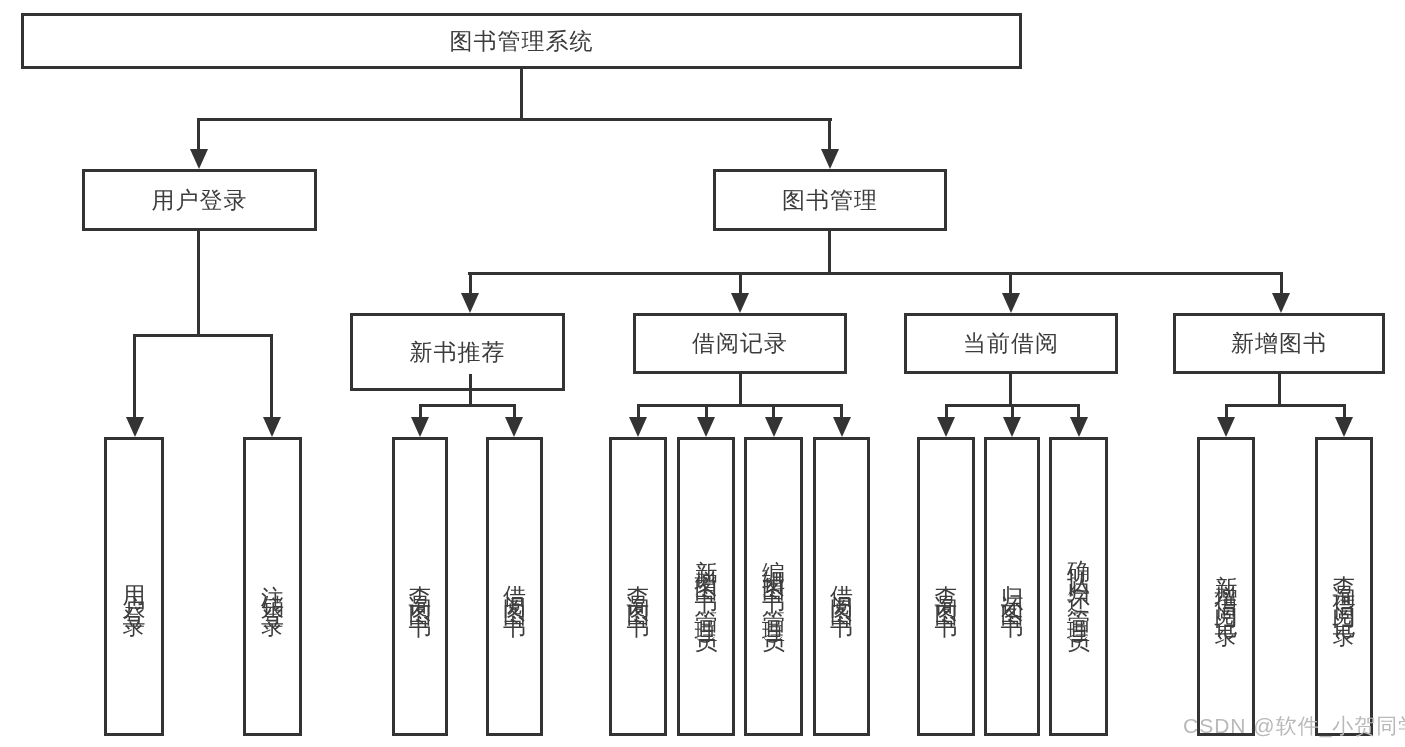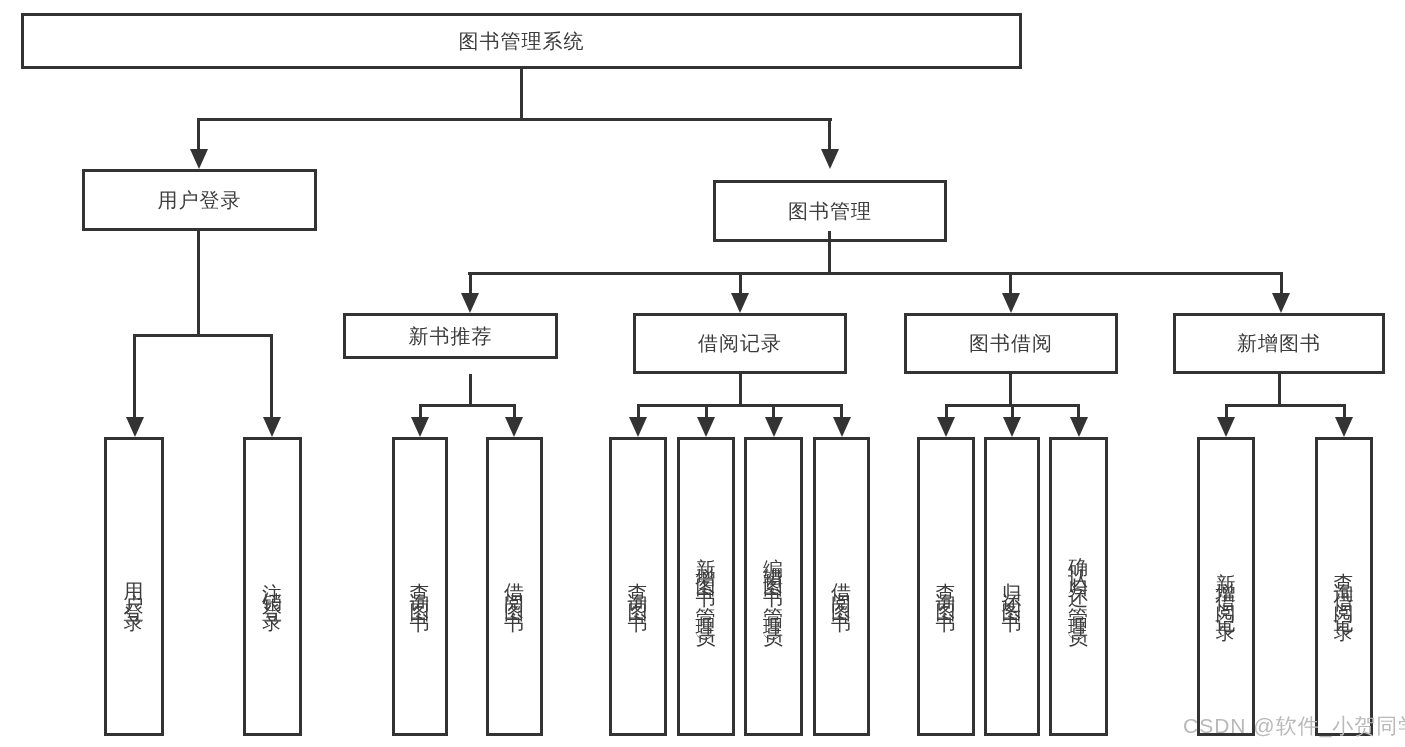--- a/index.html
+++ b/index.html
@@ -12,21 +12,21 @@
   }
   .box{
     position:absolute;
     box-sizing:border-box;
     border:3px solid #333333;
     background:#ffffff;
     display:flex;
     align-items:center;
     justify-content:center;
     color:#3c3c3c;
-    font-size:20px;
+    font-size:23px;
     letter-spacing:1px;
   }
   .vtext{
     writing-mode:vertical-rl;
     text-orientation:mixed;
     letter-spacing:10px;
     line-height:1;
     white-space:nowrap;
   }
   .hline{position:absolute;height:3px;background:#333333;}
@@ -59,21 +59,21 @@
   <div class="vline" style="left:520px;top:68px;height:53px"></div>
   <div class="hline" style="left:197px;top:118px;width:635px"></div>
   <div class="vline" style="left:197px;top:118px;height:34px"></div>
   <div class="arrowhead" style="left:190px;top:149px"></div>
   <div class="vline" style="left:828px;top:118px;height:34px"></div>
   <div class="arrowhead" style="left:821px;top:149px"></div>
 
   <div class="box" style="left:82px;top:169px;width:235px;height:62px">
     <span>用户登录</span>
   </div>
-  <div class="box" style="left:713px;top:180px;width:234px;height:62px">
+  <div class="box" style="left:713px;top:169px;width:234px;height:62px">
     <span>图书管理</span>
   </div>
 
   <div class="vline" style="left:197px;top:231px;height:106px"></div>
   <div class="hline" style="left:133px;top:334px;width:140px"></div>
   <div class="vline" style="left:133px;top:334px;height:85px"></div>
   <div class="arrowhead" style="left:126px;top:417px"></div>
   <div class="vline" style="left:270px;top:334px;height:85px"></div>
   <div class="arrowhead" style="left:263px;top:417px"></div>
 
@@ -81,28 +81,28 @@
   <div class="hline" style="left:468px;top:272px;width:815px"></div>
   <div class="vline" style="left:469px;top:272px;height:24px"></div>
   <div class="arrowhead" style="left:461px;top:293px"></div>
   <div class="vline" style="left:739px;top:272px;height:24px"></div>
   <div class="arrowhead" style="left:731px;top:293px"></div>
   <div class="vline" style="left:1009px;top:272px;height:24px"></div>
   <div class="arrowhead" style="left:1002px;top:293px"></div>
   <div class="vline" style="left:1280px;top:272px;height:24px"></div>
   <div class="arrowhead" style="left:1272px;top:293px"></div>
 
-  <div class="box" style="left:343px;top:313px;width:215px;height:46px">
+  <div class="box" style="left:350px;top:313px;width:215px;height:78px">
     <span>新书推荐</span>
   </div>
   <div class="box" style="left:633px;top:313px;width:214px;height:61px">
     <span>借阅记录</span>
   </div>
   <div class="box" style="left:904px;top:313px;width:214px;height:61px">
-    <span>图书借阅</span>
+    <span>当前借阅</span>
   </div>
   <div class="box" style="left:1173px;top:313px;width:212px;height:61px">
     <span>新增图书</span>
   </div>
 
   <div class="vline" style="left:469px;top:374px;height:33px"></div>
   <div class="hline" style="left:419px;top:404px;width:97px"></div>
   <div class="vline" style="left:419px;top:404px;height:15px"></div>
   <div class="arrowhead" style="left:411px;top:417px"></div>
   <div class="vline" style="left:513px;top:404px;height:15px"></div>

